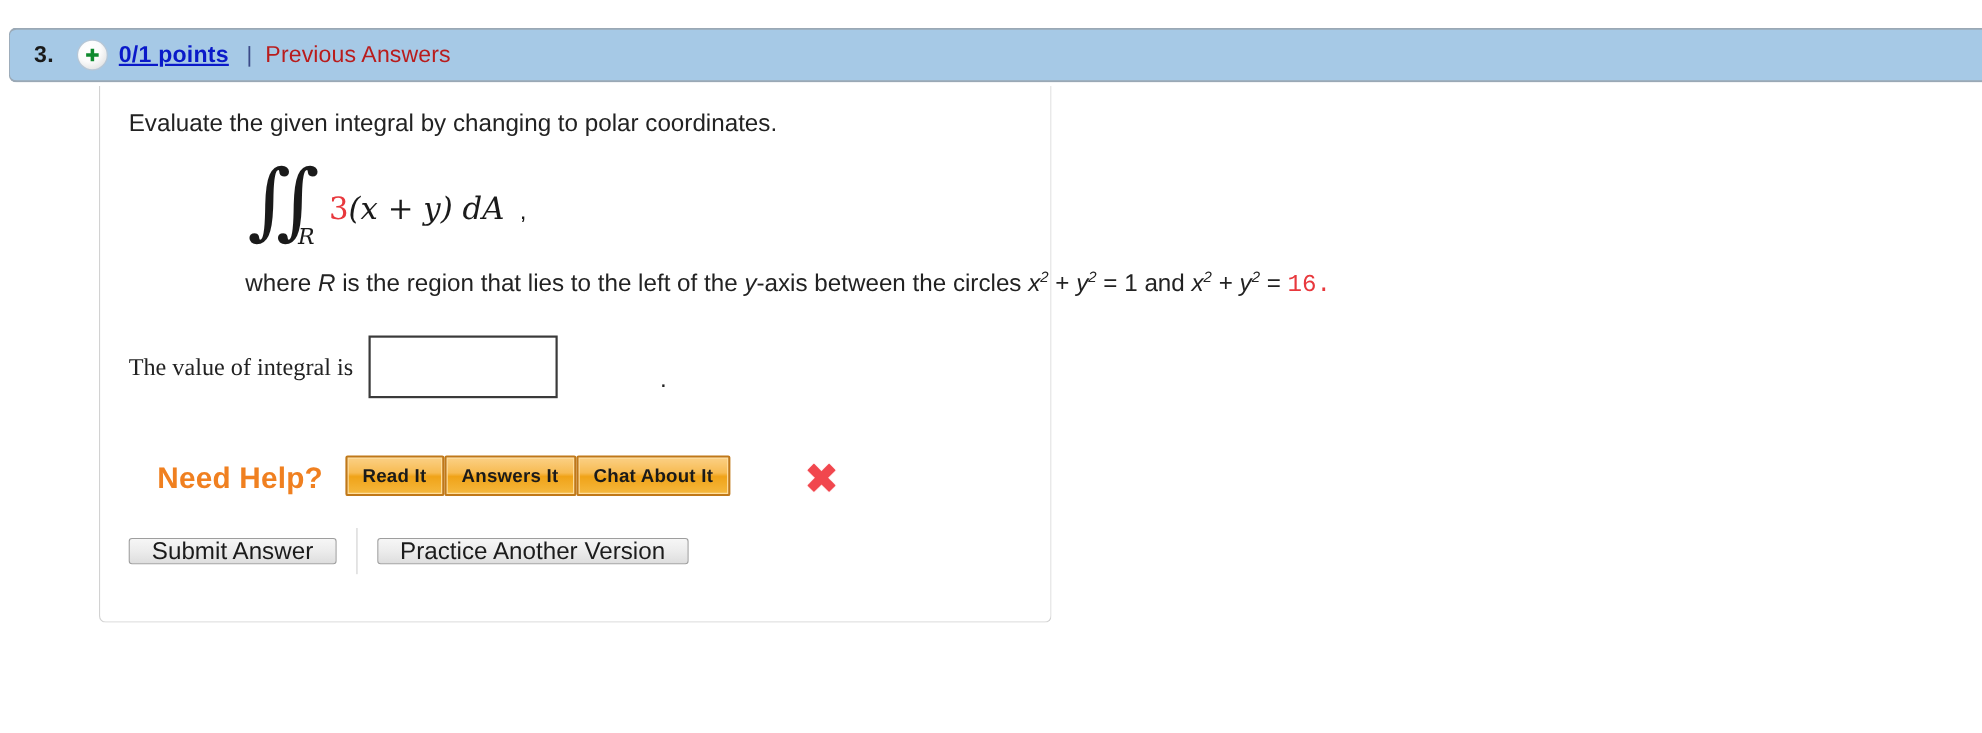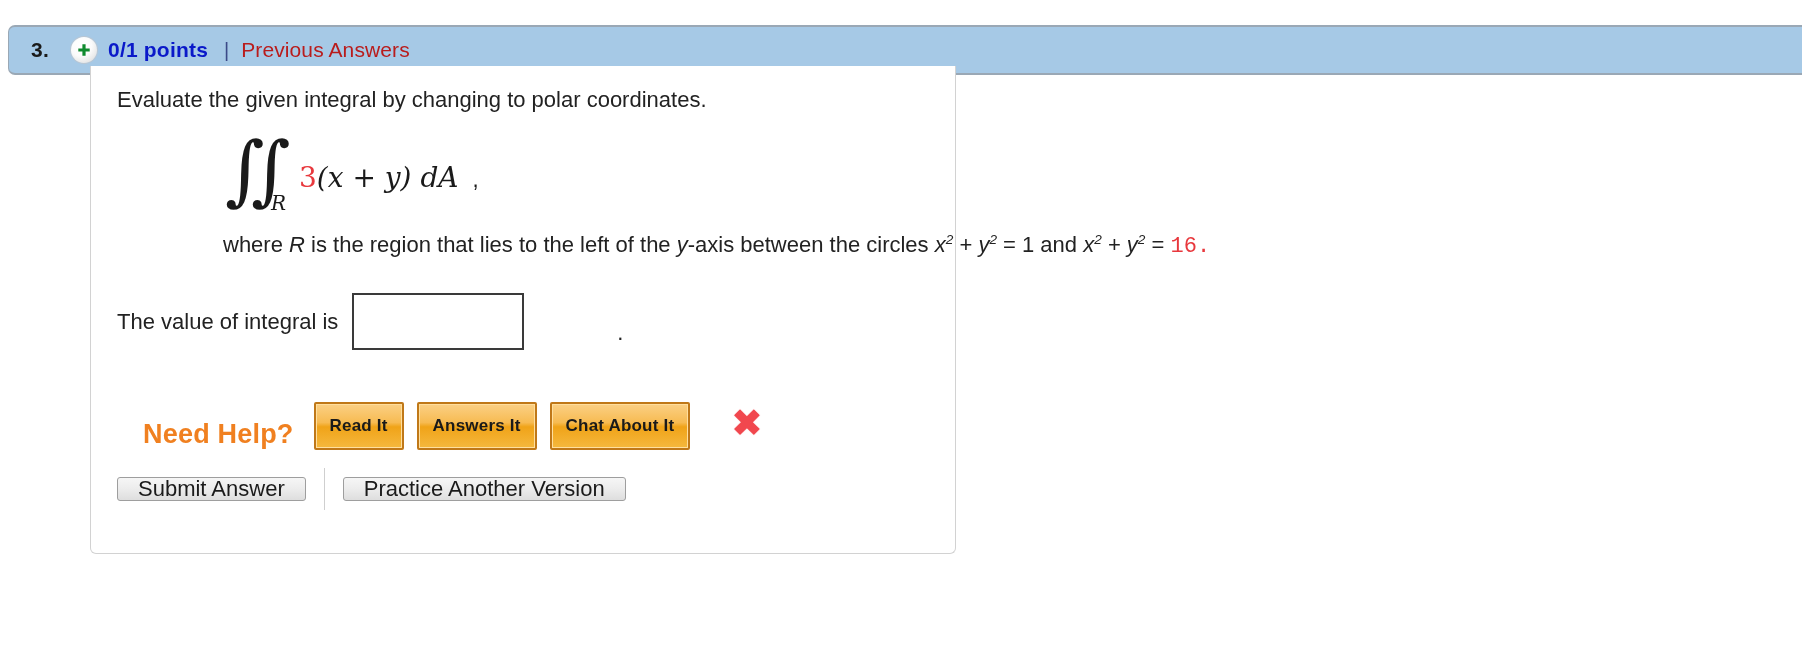--- a/index.html
+++ b/index.html
@@ -51,38 +51,39 @@
     justify-content: center;
     margin-right: 11px;
     flex: 0 0 auto;
   }
   .plus-icon svg { display: block; }
   .points {
     font-size: 21px;
     font-weight: bold;
     color: #0a19c9;
     letter-spacing: 0.2px;
+    text-decoration: underline;
   }
   .sep-pipe {
     color: #3b4a88;
     font-size: 20px;
     margin: 0 12px 0 16px;
   }
   .prev-answers {
     font-size: 21px;
     color: #b91c1c;
     letter-spacing: 0.1px;
     cursor: pointer;
   }
 
   
   .panel {
     position: absolute;
     left: 90px;
-    top: 66px;
+    top: 78px;
     width: 866px;
     height: 488px;
     background: #ffffff;
     border: 1px solid #d2d2d2;
     border-top: none;
     border-radius: 0 0 6px 6px;
     box-sizing: border-box;
   }
   .panel-inner {
     position: absolute;
@@ -166,20 +167,21 @@
   .answer-row {
     margin: 34px 0 0 0;
     display: flex;
     align-items: center;
     white-space: nowrap;
   }
   .answer-label {
     font-size: 22px;
     color: #222222;
     margin-right: 14px;
+    font-family: Liberation Serif, serif;
   }
   .answer-input {
     width: 172px;
     height: 57px;
     border: 2px solid #3a3a3a;
     background: #ffffff;
     box-sizing: border-box;
     font-family: "Liberation Sans", sans-serif;
     font-size: 20px;
     padding: 0 6px;
@@ -213,23 +215,22 @@
     white-space: nowrap;
   }
   .needhelp-label {
     font-size: 27px;
     font-weight: bold;
     color: #f08020;
     margin-right: 20px;
     letter-spacing: 0.2px;
   }
   .help-btn {
-    height: 48px;
+    height: 37px;
     padding: 0 14px;
-    margin-right: 13px;
     border: 2px solid #c07818;
     border-radius: 2px;
     background: linear-gradient(to bottom, #fbd085 0%, #f7bb52 42%, #f0a318 52%, #f5b83e 100%);
     box-shadow: inset 0 0 0 1px #ffdf9e;
     color: #1a1a1a;
     font-size: 17px;
     font-weight: bold;
     font-family: "Liberation Sans", sans-serif;
     cursor: pointer;
     display: inline-flex;

